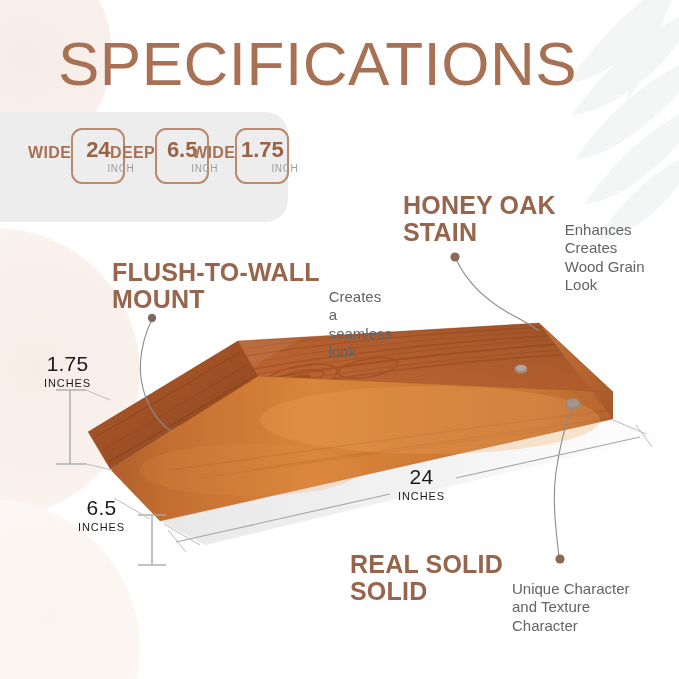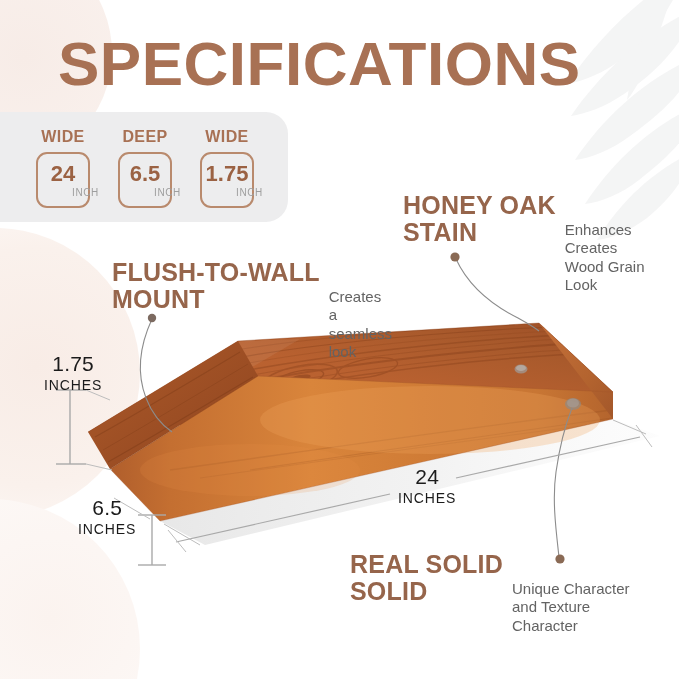--- a/index.html
+++ b/index.html
@@ -49,21 +49,21 @@
     opacity: .5;
   }
   .leaf-shadow svg { width: 100%; height: 100%; display: block; }
 
   
   .page-title {
     position: absolute;
     left: 58px; top: 33px;
     font-size: 62px;
     line-height: 1;
-    font-weight: bold;
+    font-weight: normal;
     letter-spacing: 0.5px;
     color: #a87154;
     -webkit-text-stroke: 0px;
     white-space: nowrap;
   }
 
   
   .spec-panel {
     position: absolute;
     left: -24px; top: 112px;
@@ -73,21 +73,21 @@
   }
   .spec-row {
     position: absolute;
     left: 24px; top: 0;
     width: 288px; height: 110px;
     display: flex;
     align-items: flex-start;
     gap: 12px;
     padding: 16px 0 0 28px;
   }
-  .spec-item { display: flex; flex-direction: column; align-items: center; width: 70px; }
+  .spec-item { display: flex; align-items: center; width: 70px; }
   .spec-head {
     font-size: 16px; font-weight: bold; color: #a87154;
     letter-spacing: 0.4px; margin-bottom: 6px;
   }
   .spec-box {
     width: 54px; height: 56px;
     border: 2px solid #b98a6d;
     border-radius: 11px;
     display: flex; flex-direction: column;
     align-items: center; justify-content: center;
@@ -118,21 +118,21 @@
   .leaders { position: absolute; inset: 0; pointer-events: none; }
   .leaders svg { position: absolute; inset: 0; width: 679px; height: 679px; }
 
   
   .shelf { position: absolute; left: 0; top: 0; width: 679px; height: 679px; }
   .shelf svg { display: block; width: 679px; height: 679px; }
 
   
   .dim { position: absolute; color: #1b1b1b; text-align: center; }
   .dim .num  { font-size: 21px; font-weight: 500; line-height: 1; letter-spacing: .2px; }
-  .dim .unit { font-size: 14px; letter-spacing: .9px; margin-top: 3px; }
+  .dim .unit { font-size: 11px; letter-spacing: .9px; margin-top: 3px; }
   #dim-thick { left: 44px;  top: 353px; }
   #dim-deep  { left: 78px;  top: 497px; }
   #dim-wide  { left: 398px; top: 466px; }
 </style>
 </head>
 <body>
 
 <div id="page">
 
   <div class="bg-layer">

